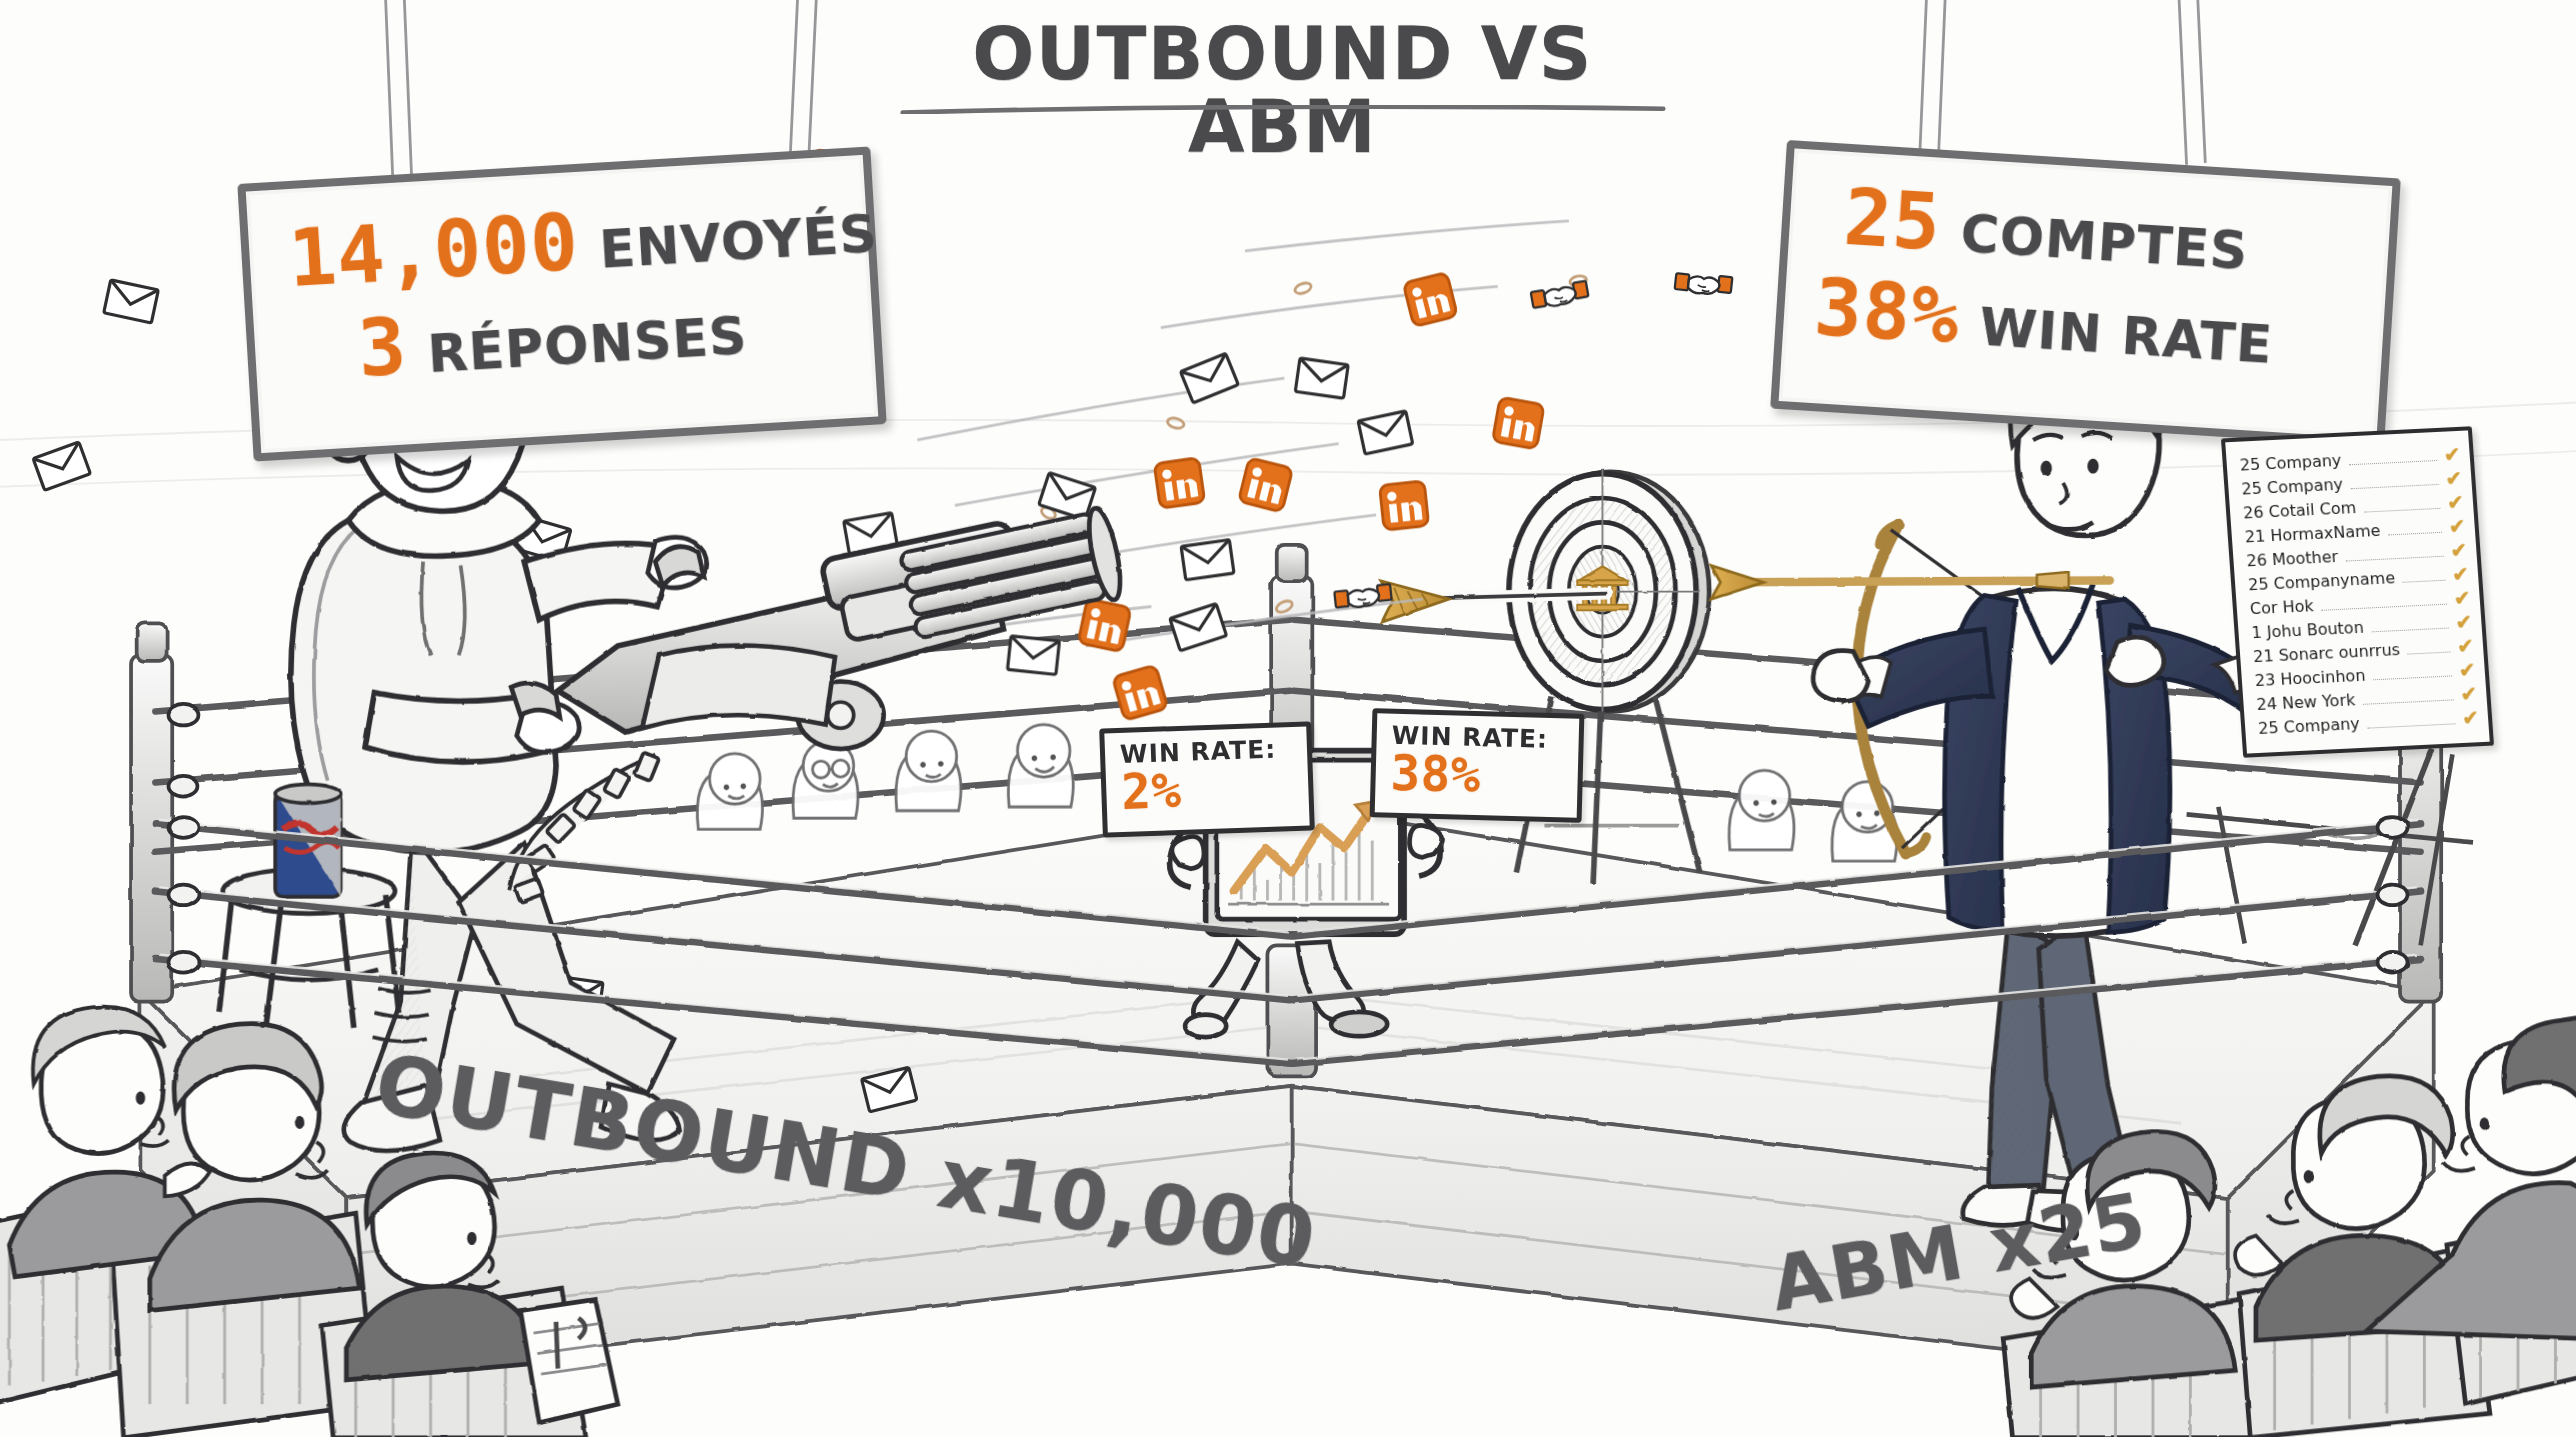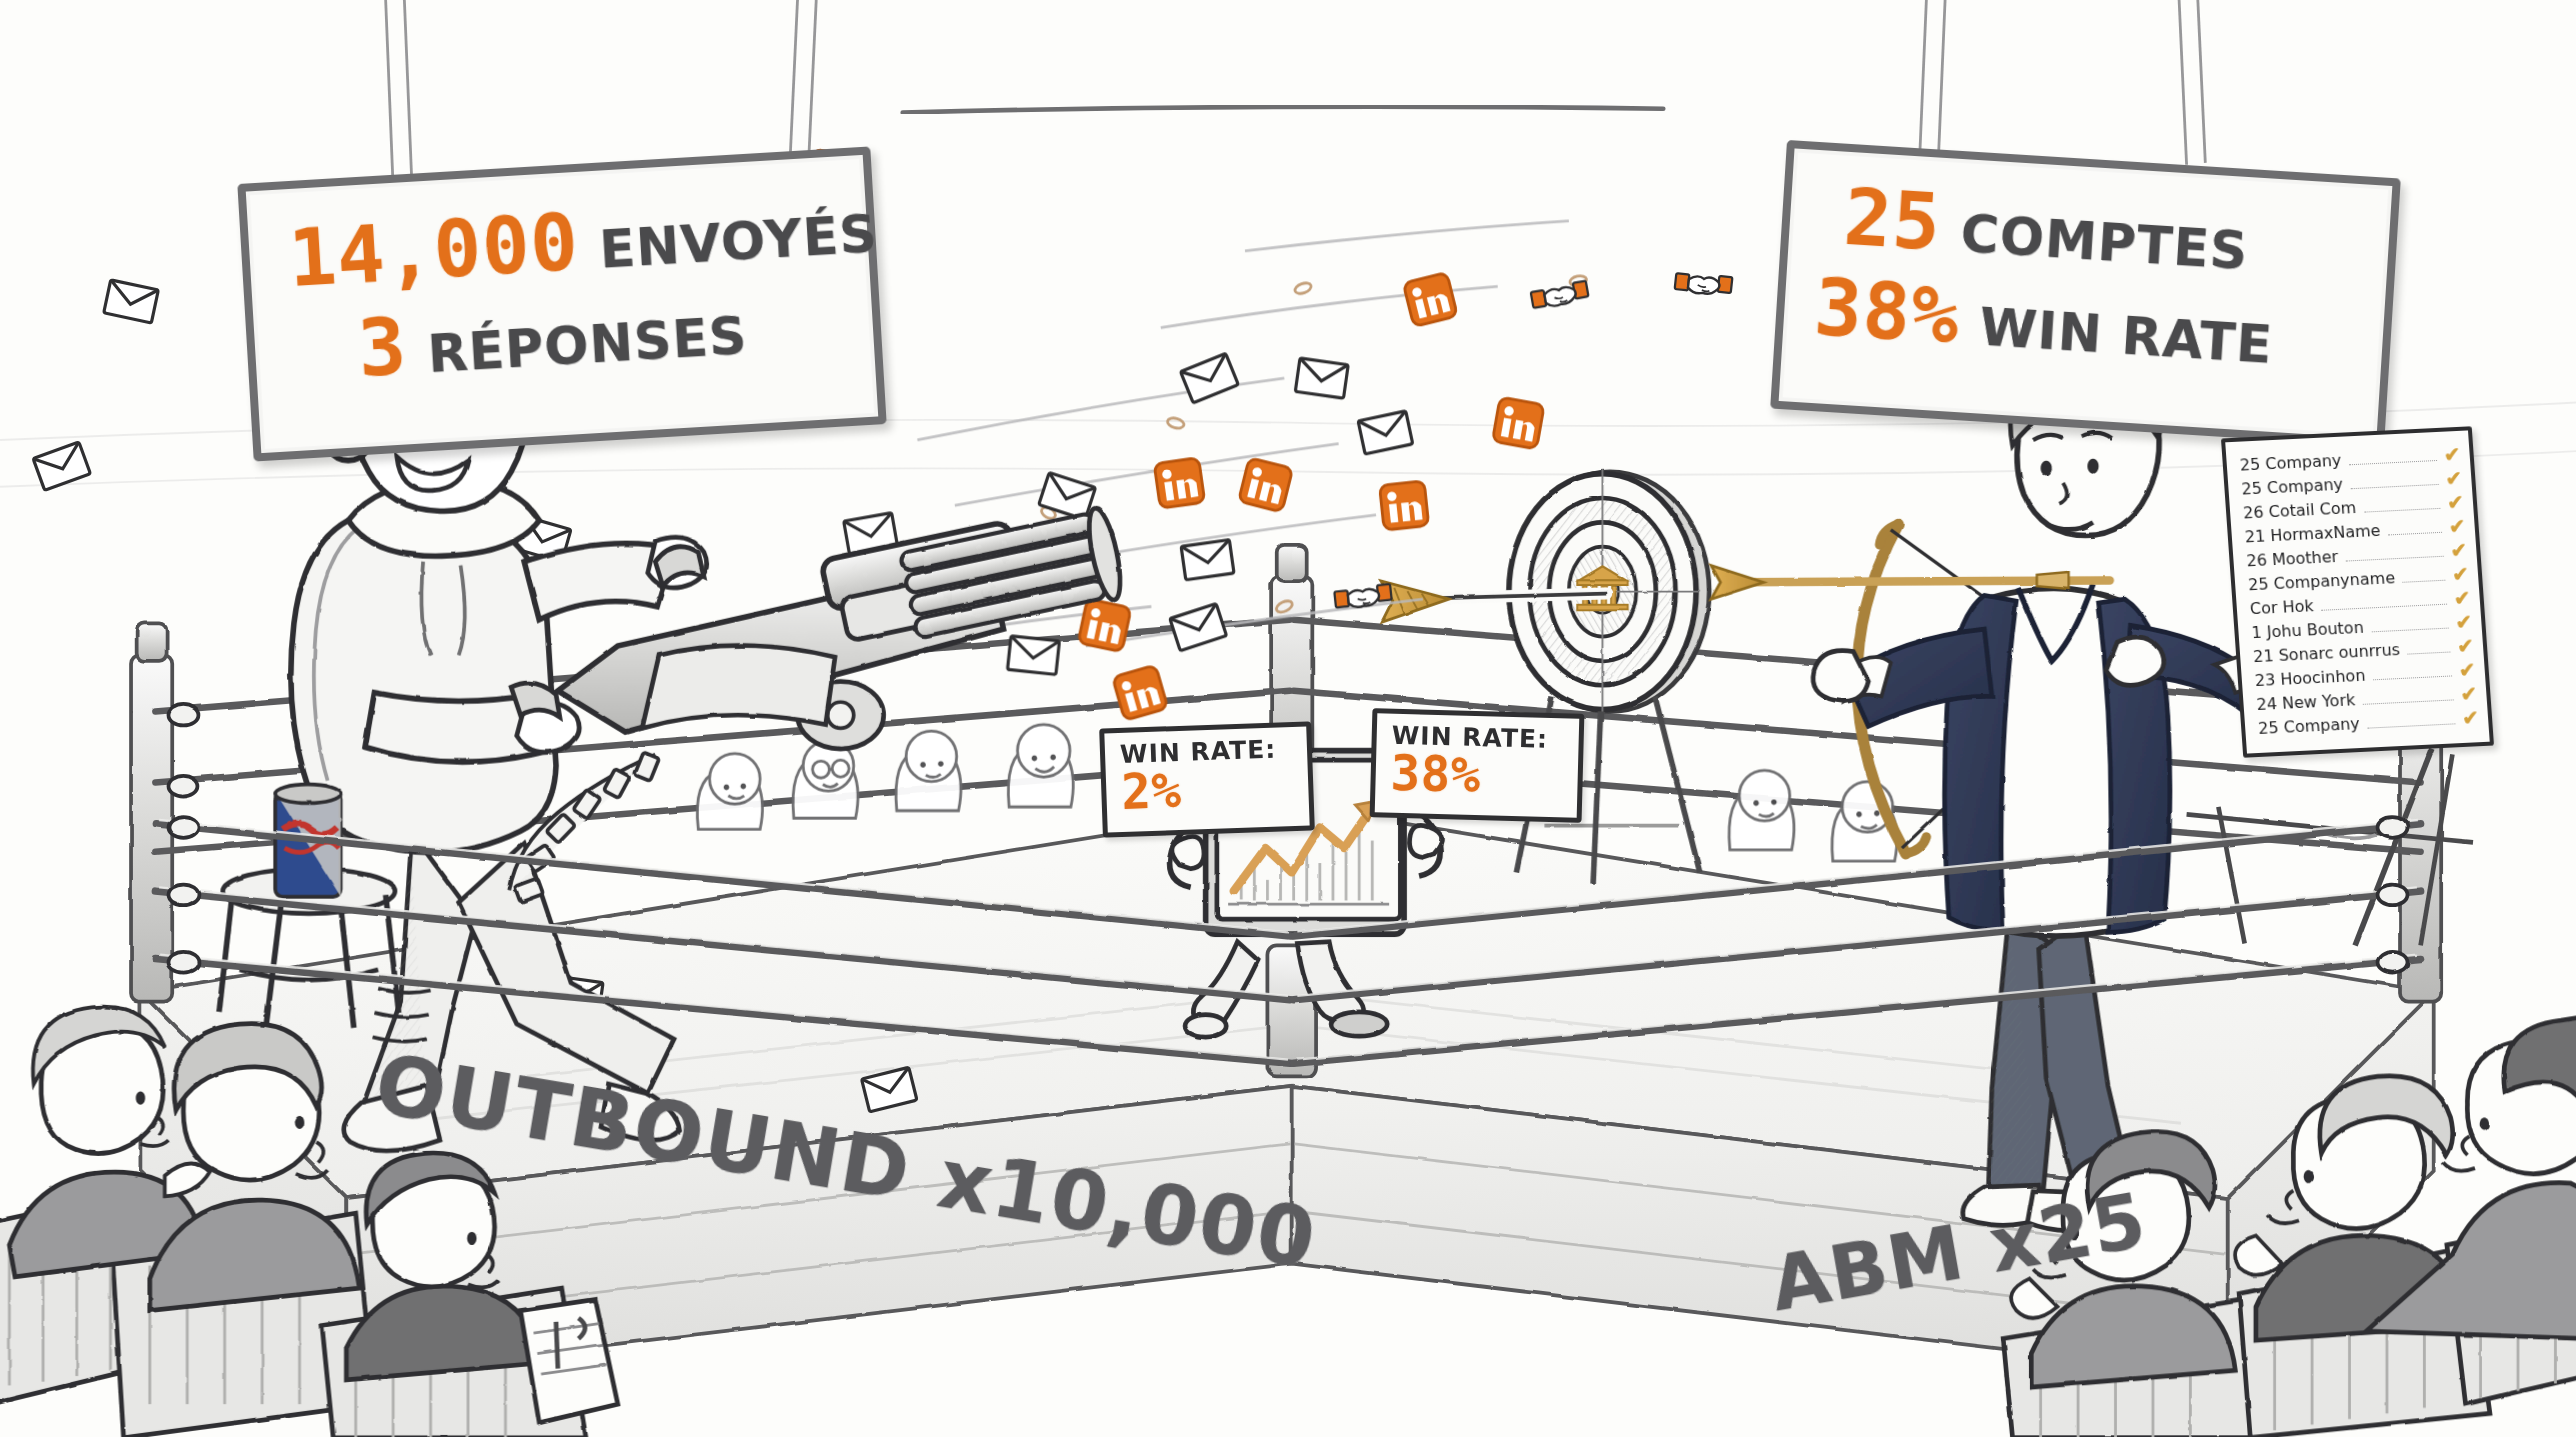--- a/index.html
+++ b/index.html
@@ -670,20 +670,23 @@
         <path d="M2636,1180 q-2,-60 58,-68 q70,-6 82,50 q10,48 -24,76 q-42,30 -86,4 q-32,-18 -30,-62z" fill="#fdfdfb" stroke="#2f2f31" stroke-width="5"></path>
         <path d="M2676,1166 q-10,-68 60,-76 q26,-4 26,-4 l0,96 q-26,-42 -86,-16z" fill="#6f6f71" stroke="#2f2f31" stroke-width="5"></path>
         <path d="M2654,1194 a5,7 0 1,0 .1,0" fill="#2f2f31"></path>
         <path d="M2638,1214 q-14,8 -2,20" fill="none" stroke="#2f2f31" stroke-width="4"></path>
         <path d="M2644,1248 q-22,8 -34,-6" fill="none" stroke="#2f2f31" stroke-width="4"></path>
       </g>
     </g>
 
   </svg>
 
+  <div class="ov nosel" id="title-wrap">
+    <div id="title" class="pencil">OUTBOUND VS ABM</div>
+  </div>
   <svg class="ov" id="title-rule" viewBox="0 0 820 10">
     <path d="M4,8 Q400,-2 816,4" fill="none" stroke="#6e6e70" stroke-width="5" stroke-linecap="round"></path>
   </svg>
 
   <div class="ov board" id="board-left">
     <div class="board-row" style="margin-top:24px;">
       <span class="seg board-num">14,000</span>
       <span class="pencil board-lab">ENVOYÉS</span>
     </div>
     <div class="board-row" style="margin-top:1.9px;padding-left:103px;">

